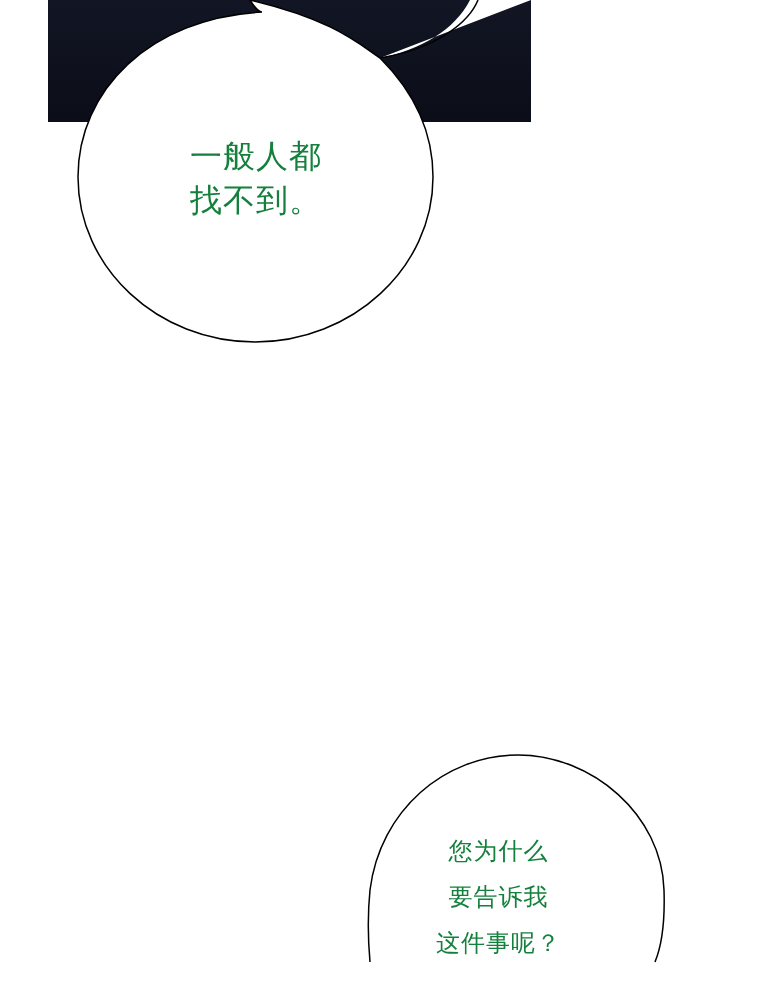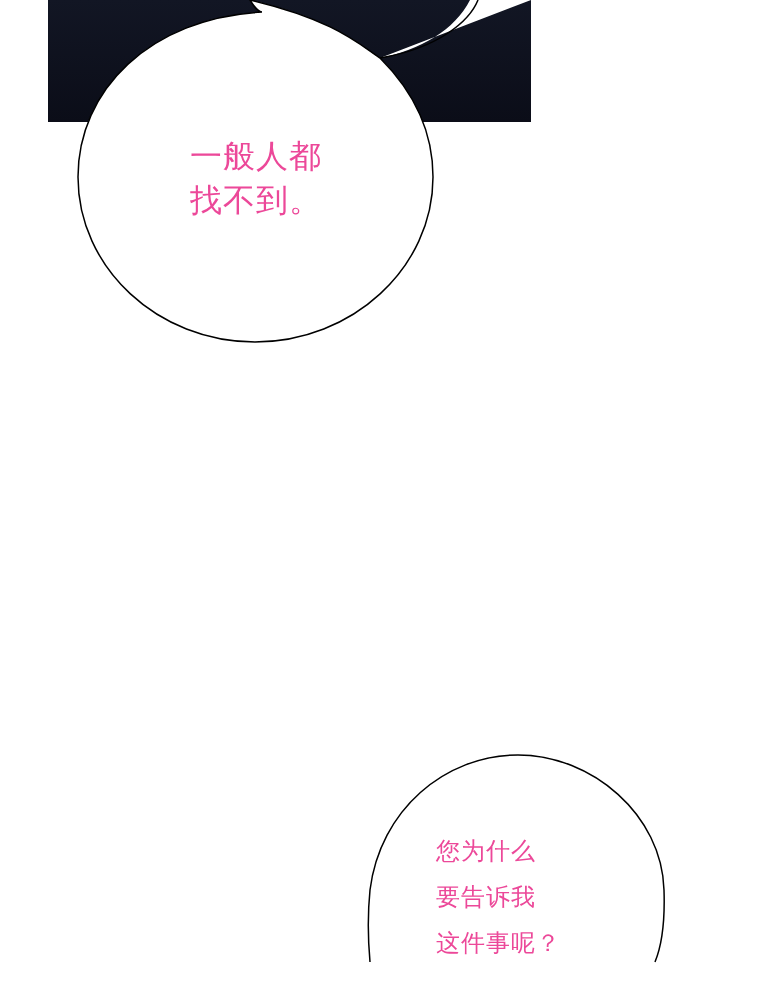--- a/index.html
+++ b/index.html
@@ -1,21 +1,21 @@
 <!DOCTYPE html>
 <html><head>
 <meta charset="utf-8">
 <style>
   html, body { margin:0; padding:0; }
   body { width:760px; height:992px; background:#ffffff; position:relative; overflow:hidden;
          font-family:"DejaVu Sans", sans-serif; }
   .panel { position:absolute; left:48px; top:0; width:483px; height:122px;
            background:linear-gradient(180deg,#121624 0%,#0b0d18 100%); }
   svg.art { position:absolute; left:0; top:0; }
-  .text { position:absolute; color:#ec4899; font-size:32px; line-height:44px; letter-spacing:1px; white-space:pre; }
+  .text { position:absolute; color:#15803d; font-size:32px; line-height:44px; letter-spacing:1px; white-space:pre;text-align:center; }
   .t1 { left:190px; top:134px; }
   .t2 { left:436px; top:828px; font-size:24px; line-height:46px; }
 </style>
 </head>
 <body>
 
 <div class="panel"></div>
 
 <svg class="art" width="760" height="992" viewBox="0 0 760 992">
 

